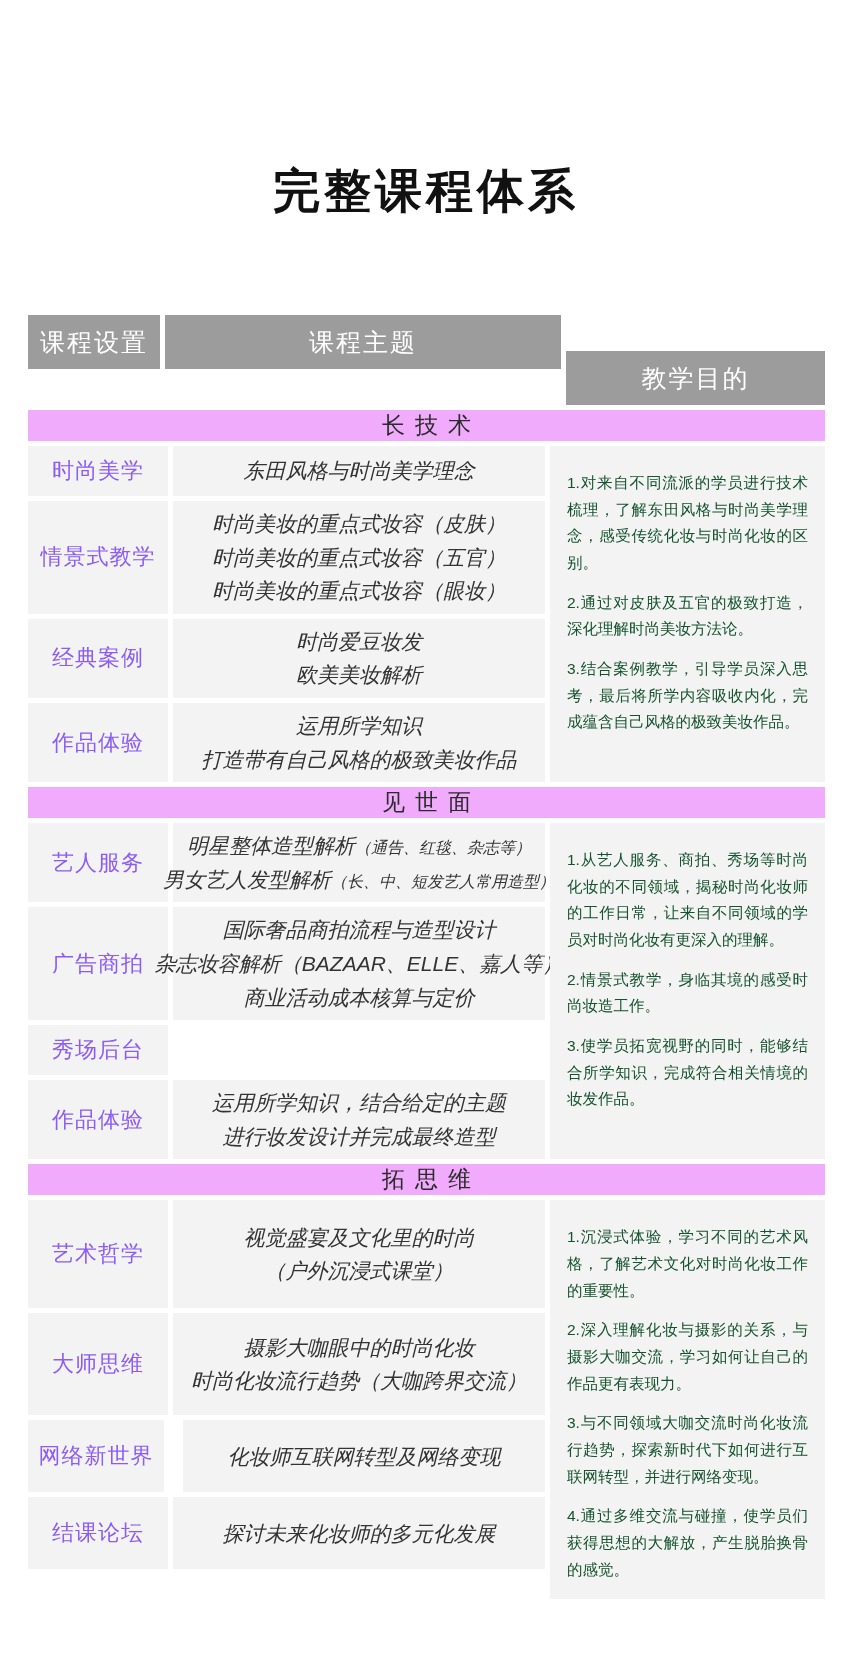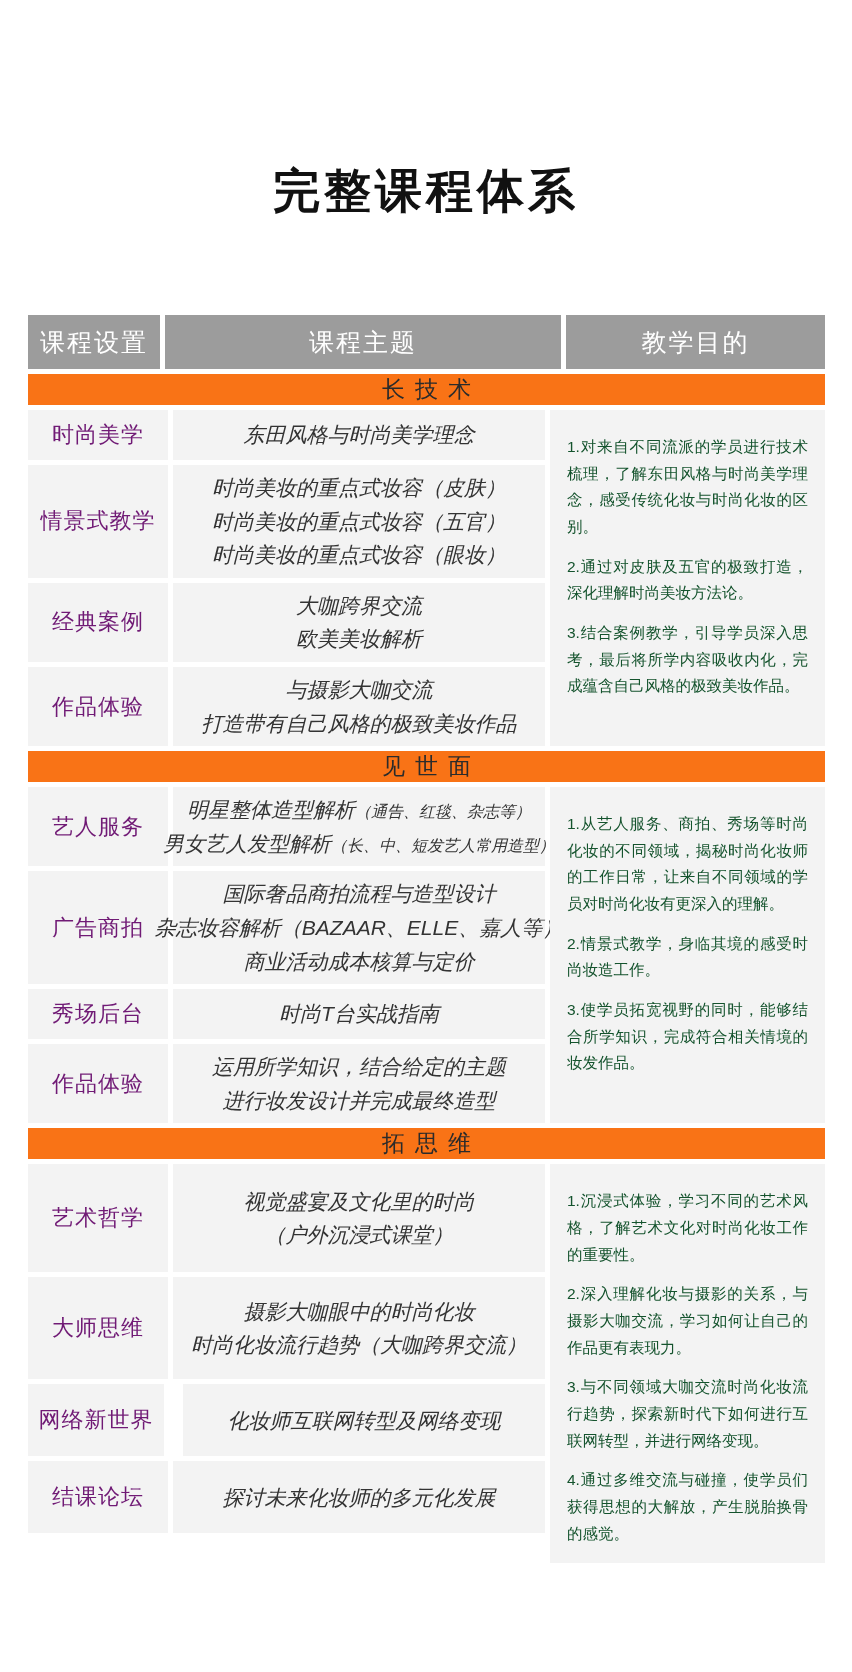--- a/index.html
+++ b/index.html
@@ -31,24 +31,24 @@
   .header-cell{
     background:#9c9c9c;
     color:#ffffff;
     font-size:25px;
     height:54px;
     display:flex;align-items:center;justify-content:center;
     letter-spacing:2px;
   }
   .hc-1{width:140px;}
   .hc-2{width:420px;text-align:center;}
-  .hc-3{width:275px;}
+  .hc-3{width:275px;margin-top:36px;}
   .section-band{
     margin-top:5px;
-    background:#f97316;
+    background:#f0abfc;
     height:31px;
     display:flex;align-items:center;justify-content:center;
     font-size:23px;
     color:#2b2b2b;
     letter-spacing:10px;
     text-indent:10px;
   }
   .section-body{
     margin-top:5px;
     display:flex;
@@ -64,21 +64,21 @@
   .course-row{
     display:flex;
     gap:5px;
     flex:0 0 auto;
   }
   .setup-cell{
     background:#f3f3f3;
     width:140px;
     display:flex;align-items:center;justify-content:center;
     font-size:22px;
-    color:#701a75;
+    color:#8b5cf6;
     letter-spacing:1px;
   }
   .theme-cell{
     background:#f3f3f3;
     width:372px;
     display:flex;flex-direction:column;align-items:center;justify-content:center;
     font-size:21px;
     color:#333;
     line-height:1.6;
     text-align:center;
@@ -125,28 +125,28 @@
             <div class="setup-cell">情景式教学</div>
             <div class="theme-cell">
               <div class="theme-line"><span>时尚美妆的重点式妆容（皮肤）</span></div>
               <div class="theme-line"><span>时尚美妆的重点式妆容（五官）</span></div>
               <div class="theme-line"><span>时尚美妆的重点式妆容（眼妆）</span></div>
             </div>
           </div>
           <div class="course-row" style="min-height: 64px;">
             <div class="setup-cell">经典案例</div>
             <div class="theme-cell">
-              <div class="theme-line"><span>大咖跨界交流</span></div>
+              <div class="theme-line"><span>时尚爱豆妆发</span></div>
               <div class="theme-line"><span>欧美美妆解析</span></div>
             </div>
           </div>
           <div class="course-row" style="min-height: 68px;">
             <div class="setup-cell">作品体验</div>
             <div class="theme-cell">
-              <div class="theme-line"><span>与摄影大咖交流</span></div>
+              <div class="theme-line"><span>运用所学知识</span></div>
               <div class="theme-line"><span>打造带有自己风格的极致美妆作品</span></div>
             </div>
           </div>
         </div>
         <div class="purpose-cell">
           <p>1.对来自不同流派的学员进行技术梳理，了解东田风格与时尚美学理念，感受传统化妆与时尚化妆的区别。</p>
           <p>2.通过对皮肤及五官的极致打造，深化理解时尚美妆方法论。</p>
           <p>3.结合案例教学，引导学员深入思考，最后将所学内容吸收内化，完成蕴含自己风格的极致美妆作品。</p>
         </div>
       </div>
@@ -163,23 +163,20 @@
           <div class="course-row" style="min-height: 105px;">
             <div class="setup-cell">广告商拍</div>
             <div class="theme-cell">
               <div class="theme-line"><span>国际奢品商拍流程与造型设计</span></div>
               <div class="theme-line"><span>杂志妆容解析（BAZAAR、ELLE、嘉人等）</span></div>
               <div class="theme-line"><span>商业活动成本核算与定价</span></div>
             </div>
           </div>
           <div class="course-row" style="min-height: 50px;">
             <div class="setup-cell">秀场后台</div>
-            <div class="theme-cell">
-              <div class="theme-line"><span>时尚T台实战指南</span></div>
-            </div>
           </div>
           <div class="course-row" style="min-height: 70px;">
             <div class="setup-cell">作品体验</div>
             <div class="theme-cell">
               <div class="theme-line"><span>运用所学知识，结合给定的主题</span></div>
               <div class="theme-line"><span>进行妆发设计并完成最终造型</span></div>
             </div>
           </div>
         </div>
         <div class="purpose-cell">

